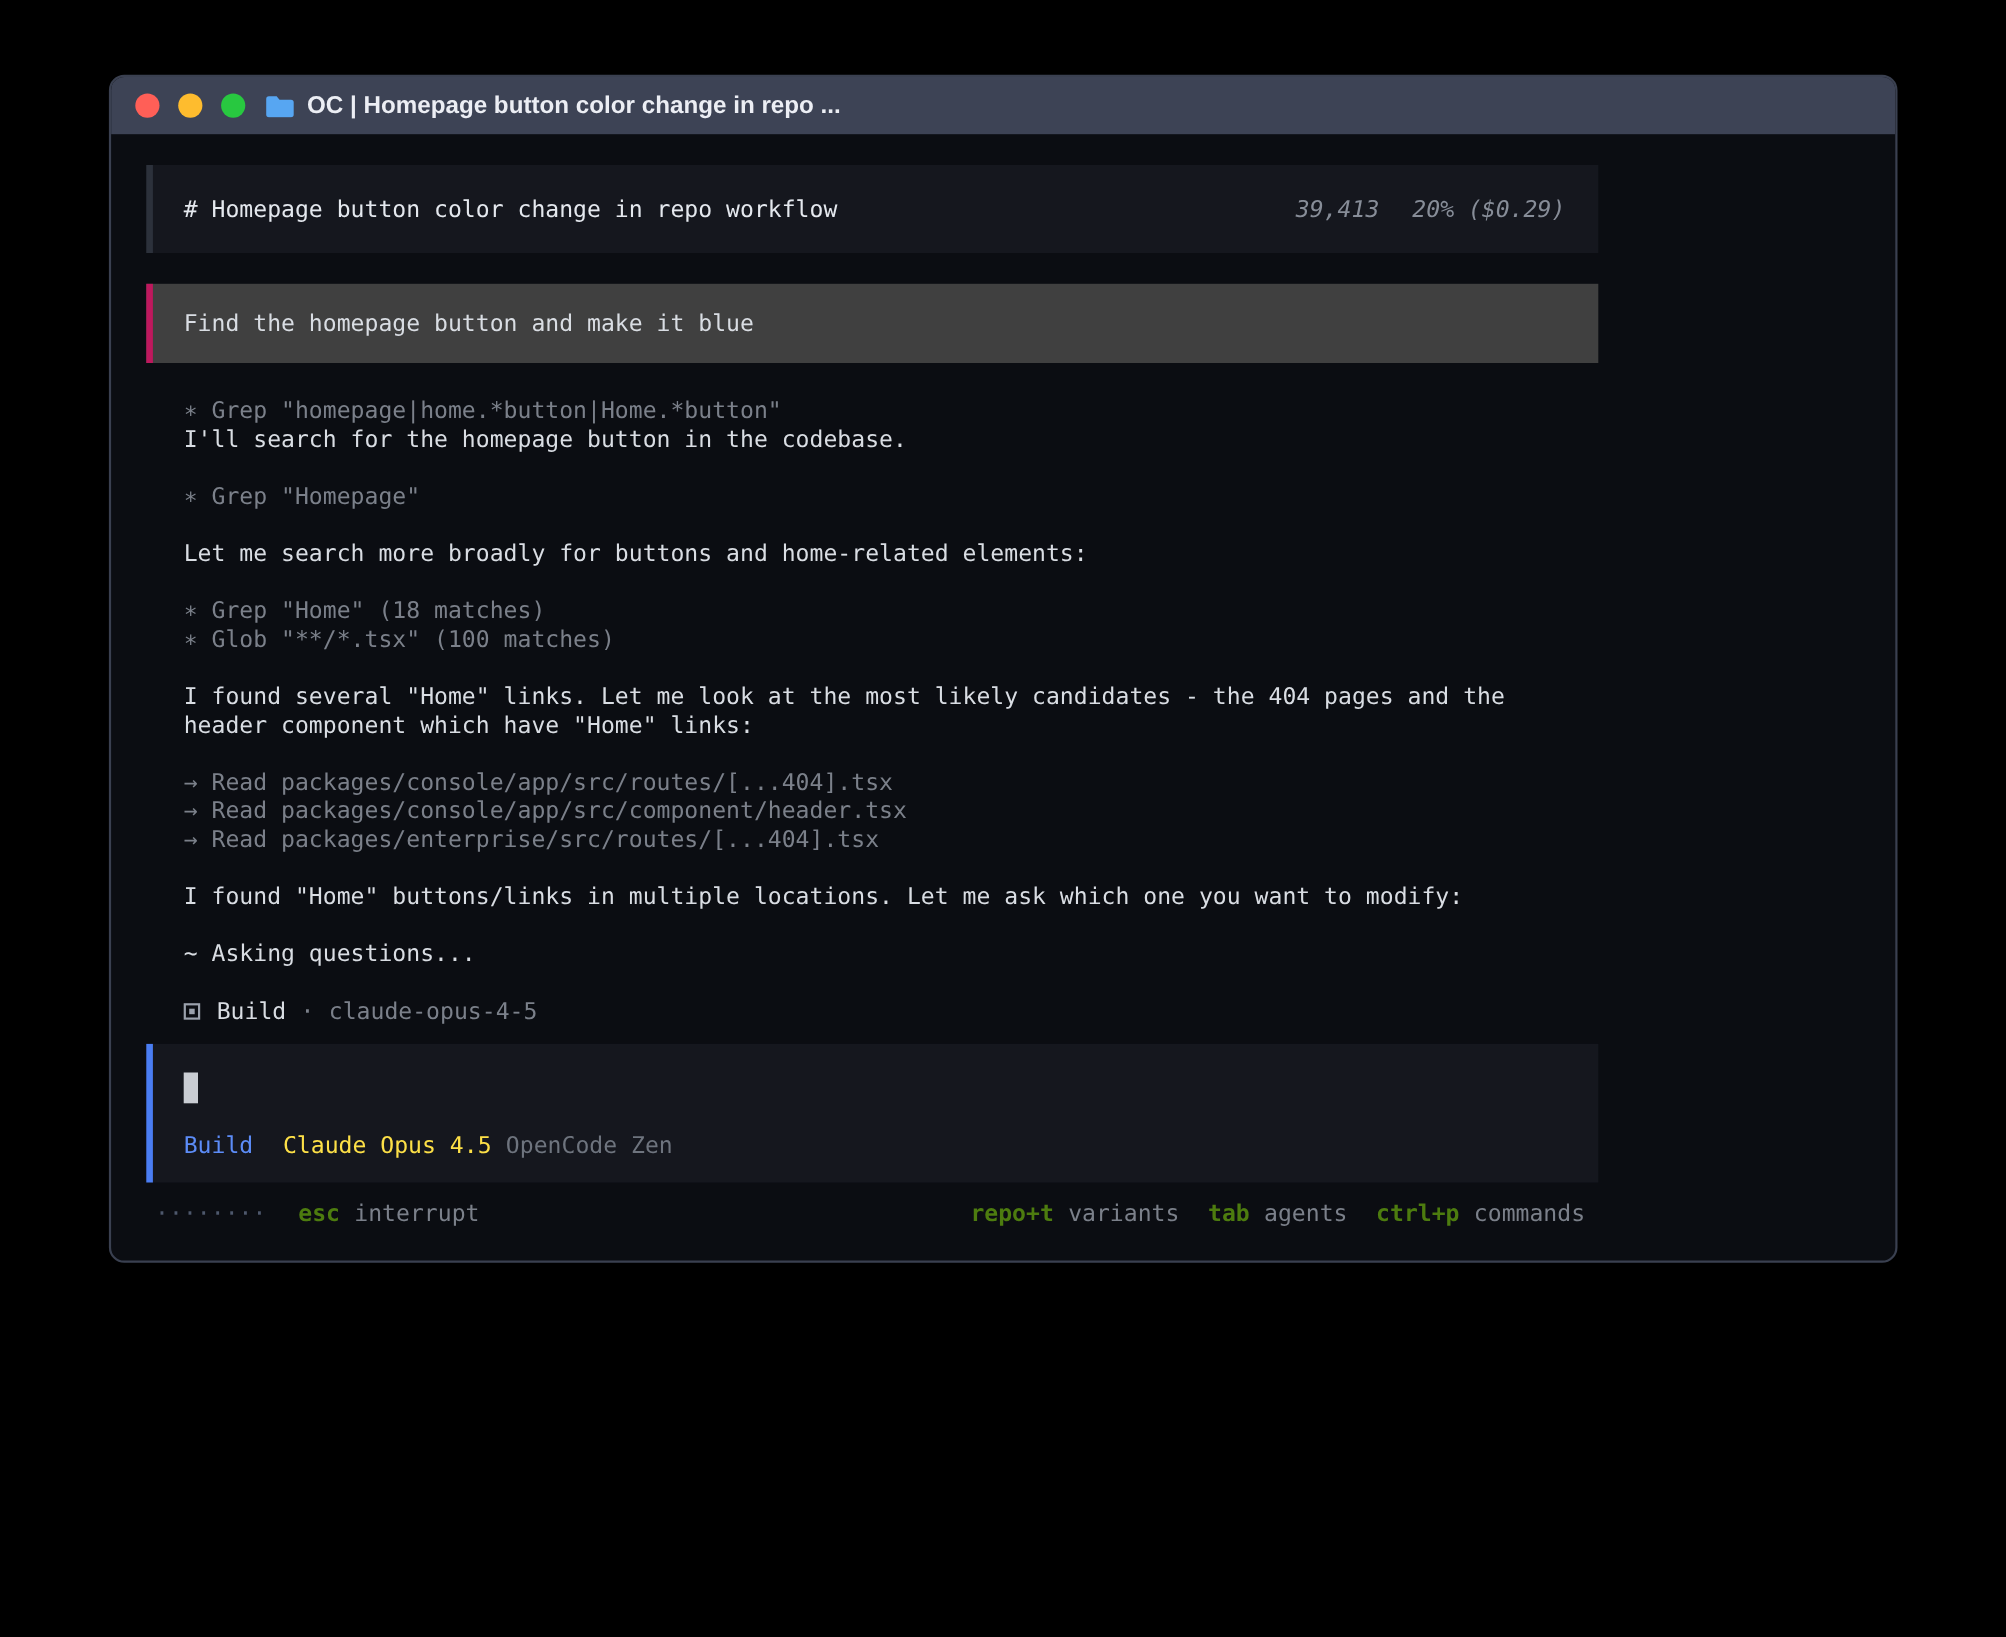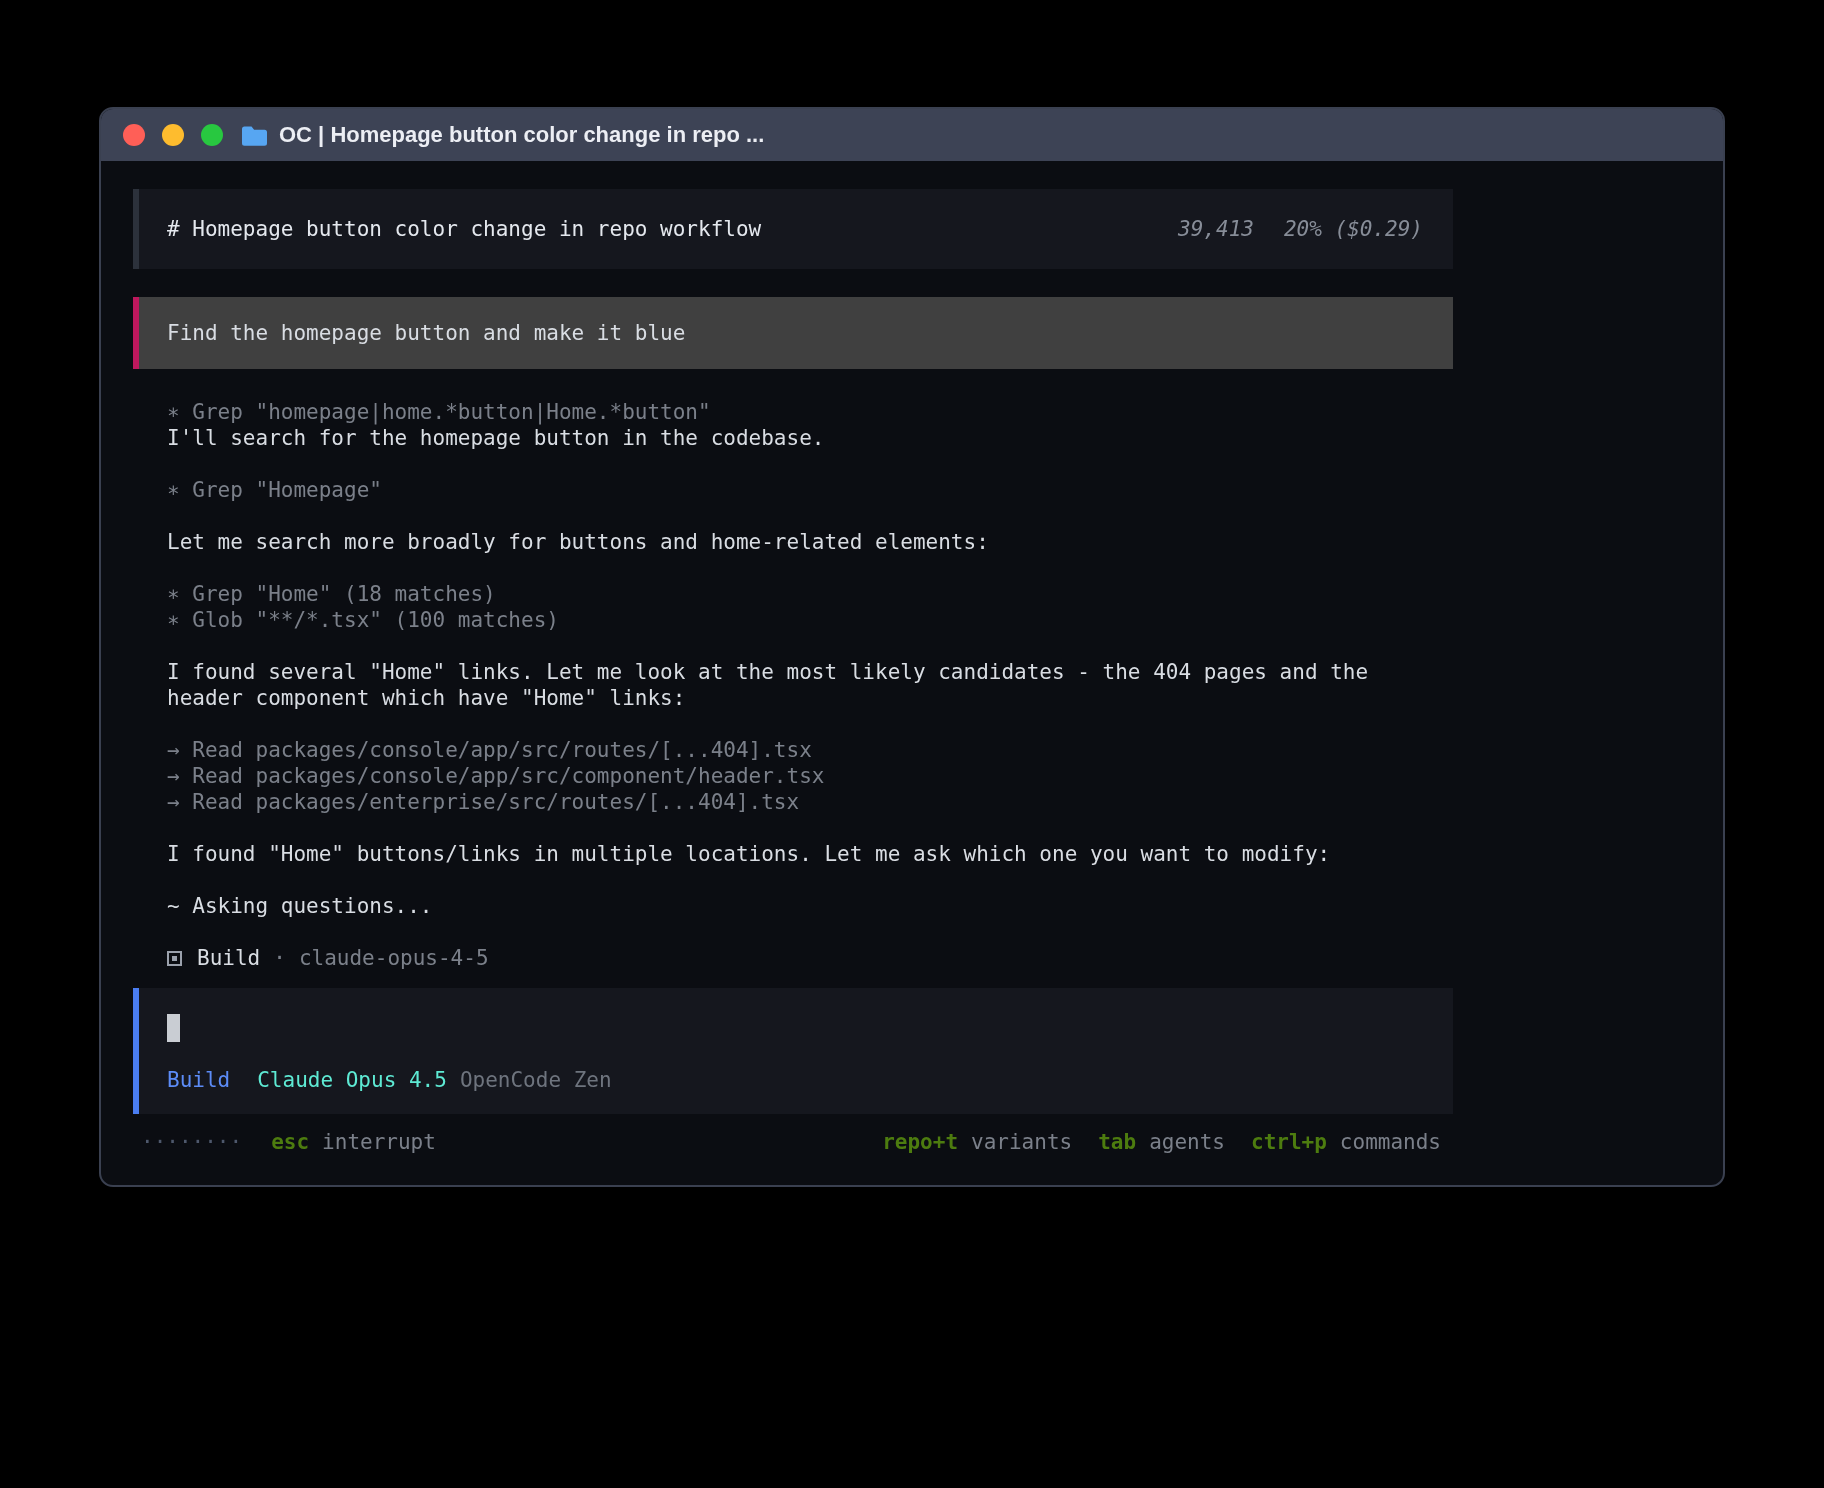--- a/index.html
+++ b/index.html
@@ -1,21 +1,21 @@
 <!DOCTYPE html>
 <html><head>
 <meta charset="utf-8">
 <style>
   * { margin:0; padding:0; box-sizing:border-box; }
   html, body { width:1824px; height:1488px; background:#000; overflow:hidden; }
   body { font-family:"DejaVu Sans Mono","Liberation Mono",monospace; }
 
   .window {
     position:absolute; left:99px; top:68px; width:1626px; height:1080px;
-    background:#0b0d12; border:2px solid #3a4050; border-radius:14px; overflow:hidden;margin-top:39px;
+    background:#0b0d12; border:2px solid #3a4050; border-radius:14px; overflow:hidden;
   }
 
   
   .titlebar {
     height:52px; background:#3d4355; display:flex; align-items:center; padding:0 22px;
   }
   .traffic { display:flex; gap:17px; align-items:center; margin-right:18px; }
   .light { width:22px; height:22px; border-radius:50%; border:none; }
   .light.red { background:#ff5f57; }
   .light.yellow { background:#febc2e; }
@@ -57,21 +57,21 @@
   .agent-sep { color:#7b808a; margin-right:13px; }
   .agent-model { color:#7b808a; }
 
   .input-block {
     margin-top:17px; background:#15171e; border-left:6px solid #4a7df2;
     padding:26px 28px 22px;
   }
   .cursor { width:13px; height:28px; background:#c9cdd3; }
   .input-footer { margin-top:26px; display:flex; align-items:center; font-size:21px; white-space:nowrap; }
   .mode { color:#5c8cf7; margin-right:27px; }
-  .model { color:#5eead4; margin-right:13px; }
+  .model { color:#fde047; margin-right:13px; }
   .provider { color:#6e747e; }
 
   .statusbar {
     margin-top:14px; display:flex; justify-content:space-between; align-items:center;
     font-size:21px; padding:0 12px 0 8px; line-height:28px;
   }
   .sb-left { display:flex; align-items:center; gap:29px; }
   .spinner { color:#4e586c; white-space:pre; }
   .kv { display:flex; gap:13px; white-space:nowrap; }
   .key { color:#4d7c0f; font-weight:bold; }

